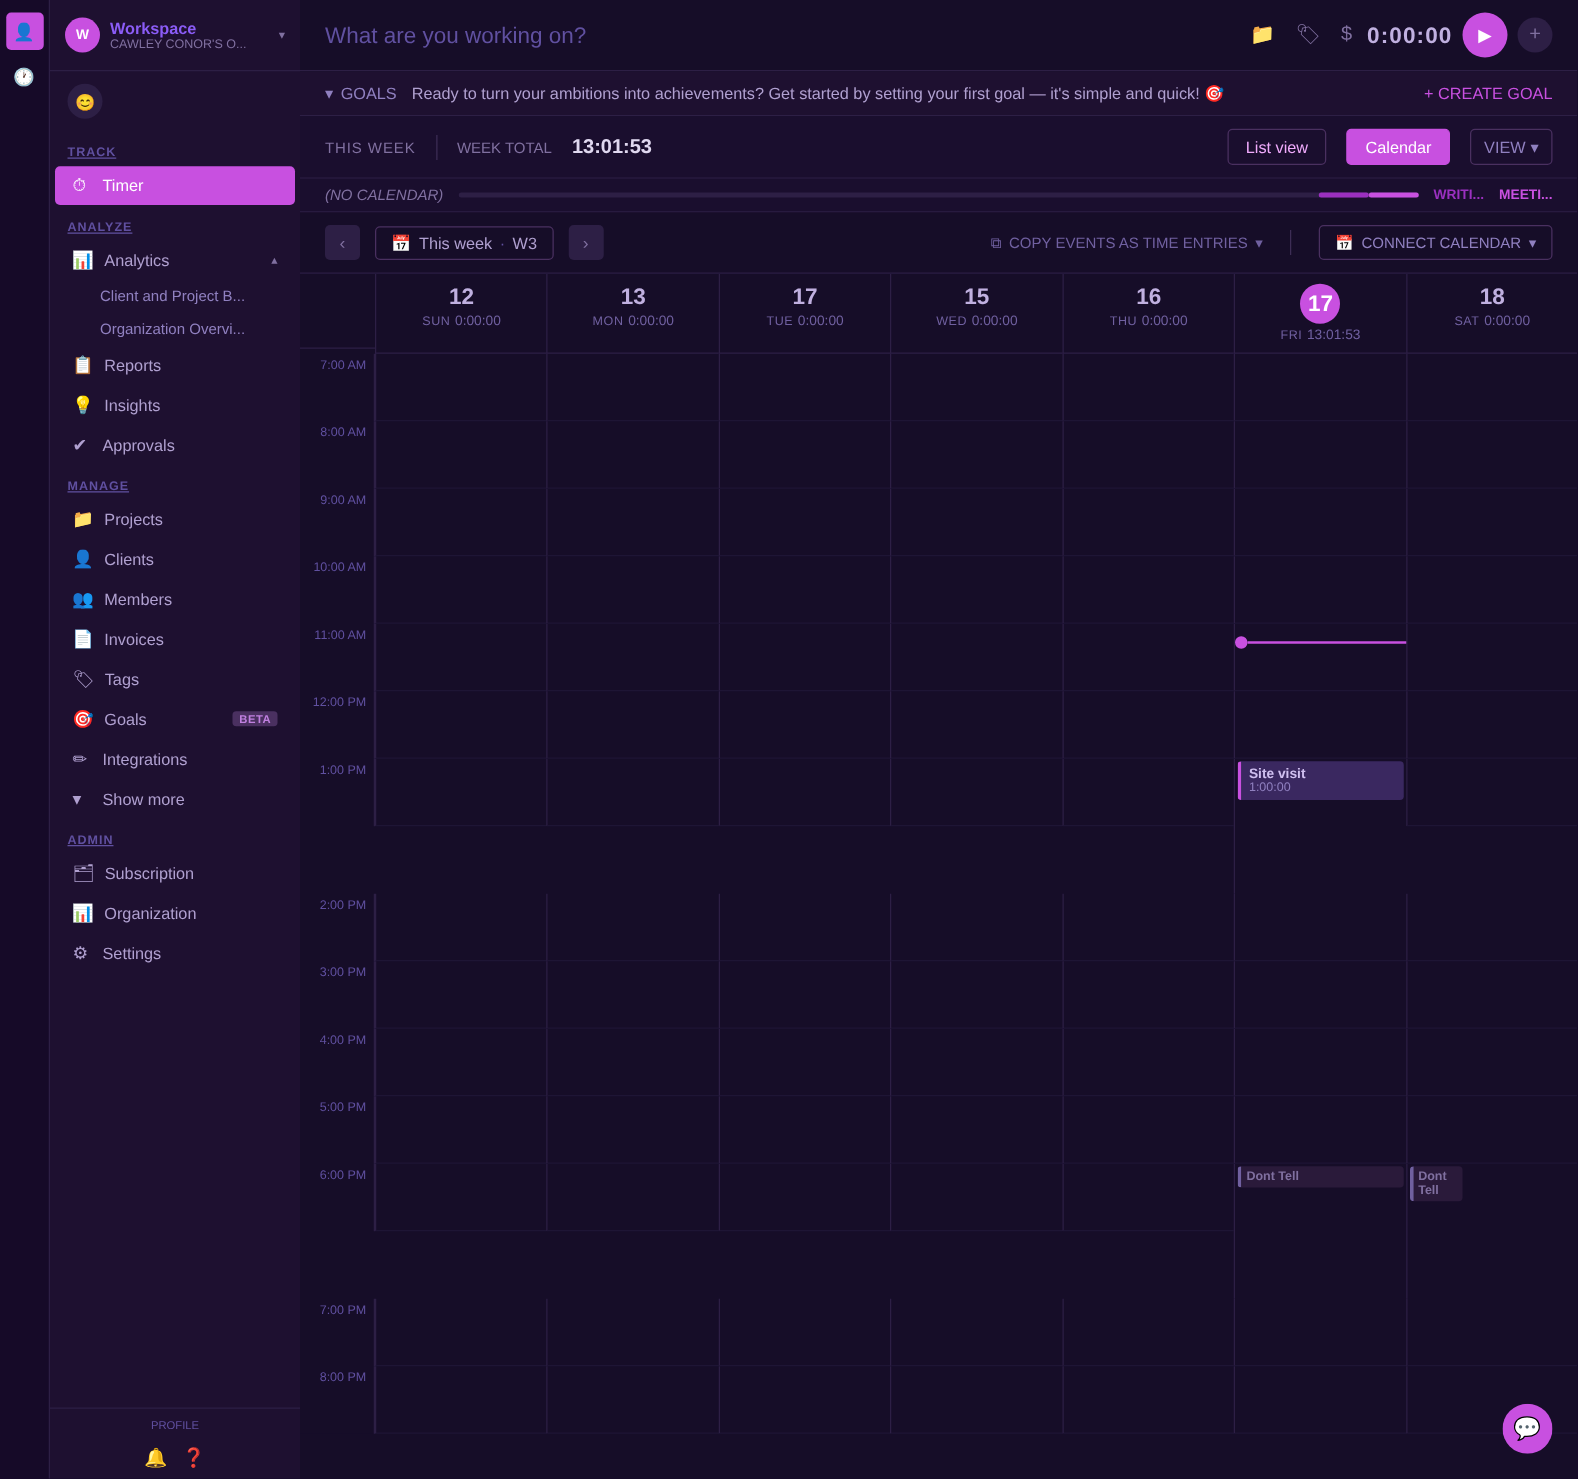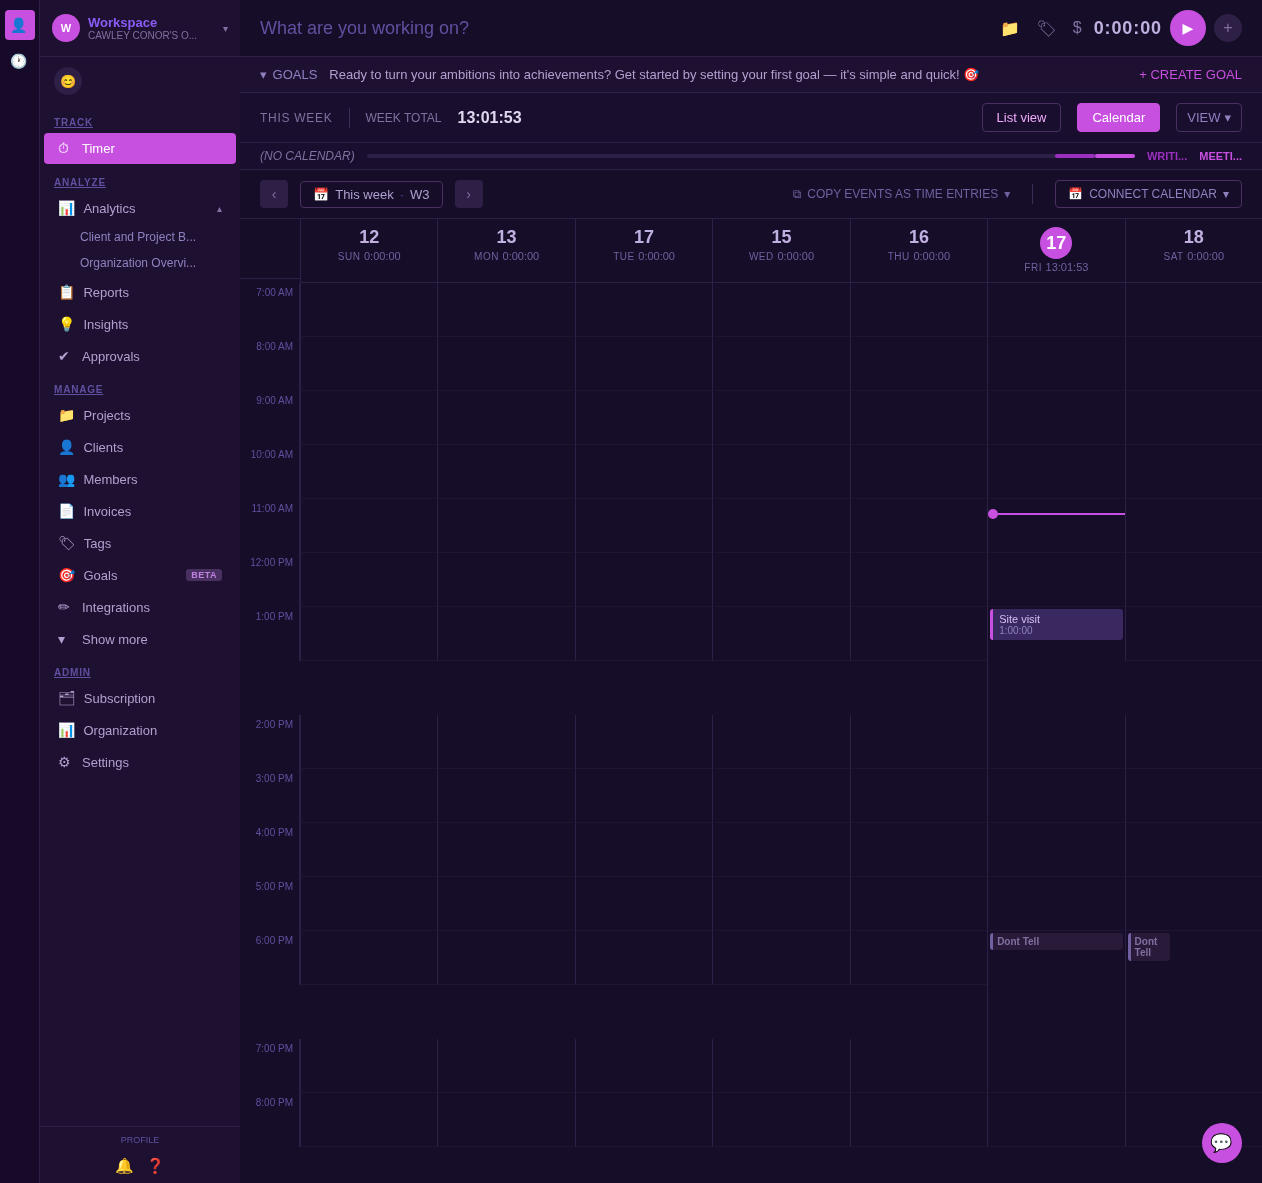--- a/index.html
+++ b/index.html
@@ -678,21 +678,21 @@
       <div class="day-cell"></div>
 
       <div class="time-label">1:00 PM</div>
       <div class="day-cell"></div>
       <div class="day-cell"></div>
       <div class="day-cell"></div>
       <div class="day-cell"></div>
       <div class="day-cell"></div>
       <div class="day-cell" style="position:relative;height:108px;border-bottom:none;">
         <div style="position:absolute;top:2px;left:2px;right:2px;background:#3a2860;border-left:3px solid #c850e0;border-radius:3px;padding:4px 6px;z-index:10;">
-          <div style="font-size:11px;font-weight:400;color:#d0c0f0;">Site visit</div>
+          <div style="font-size:11px;font-weight:700;color:#d0c0f0;">Site visit</div>
           <div style="font-size:10px;color:#9080c0;">1:00:00</div>
         </div>
       </div>
       <div class="day-cell"></div>
 
       <div class="time-label">2:00 PM</div>
       <div class="day-cell"></div>
       <div class="day-cell"></div>
       <div class="day-cell"></div>
       <div class="day-cell"></div>

